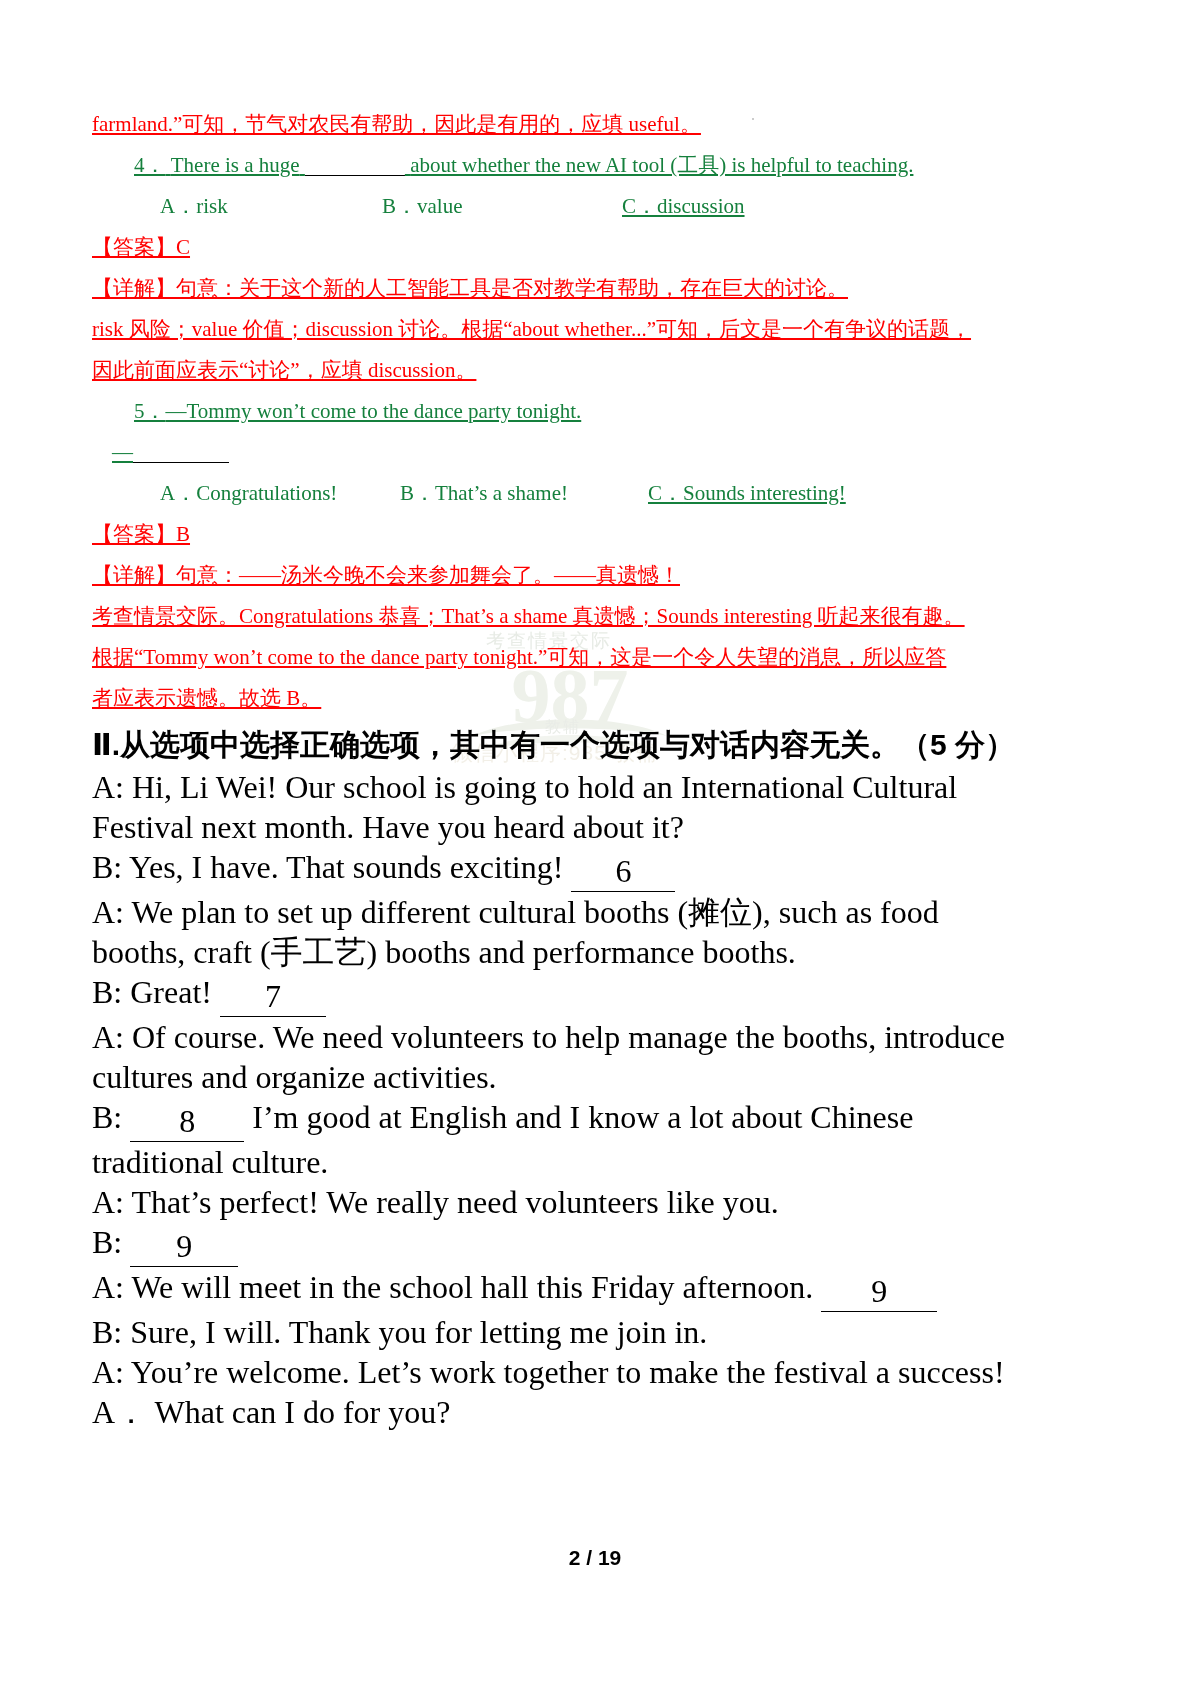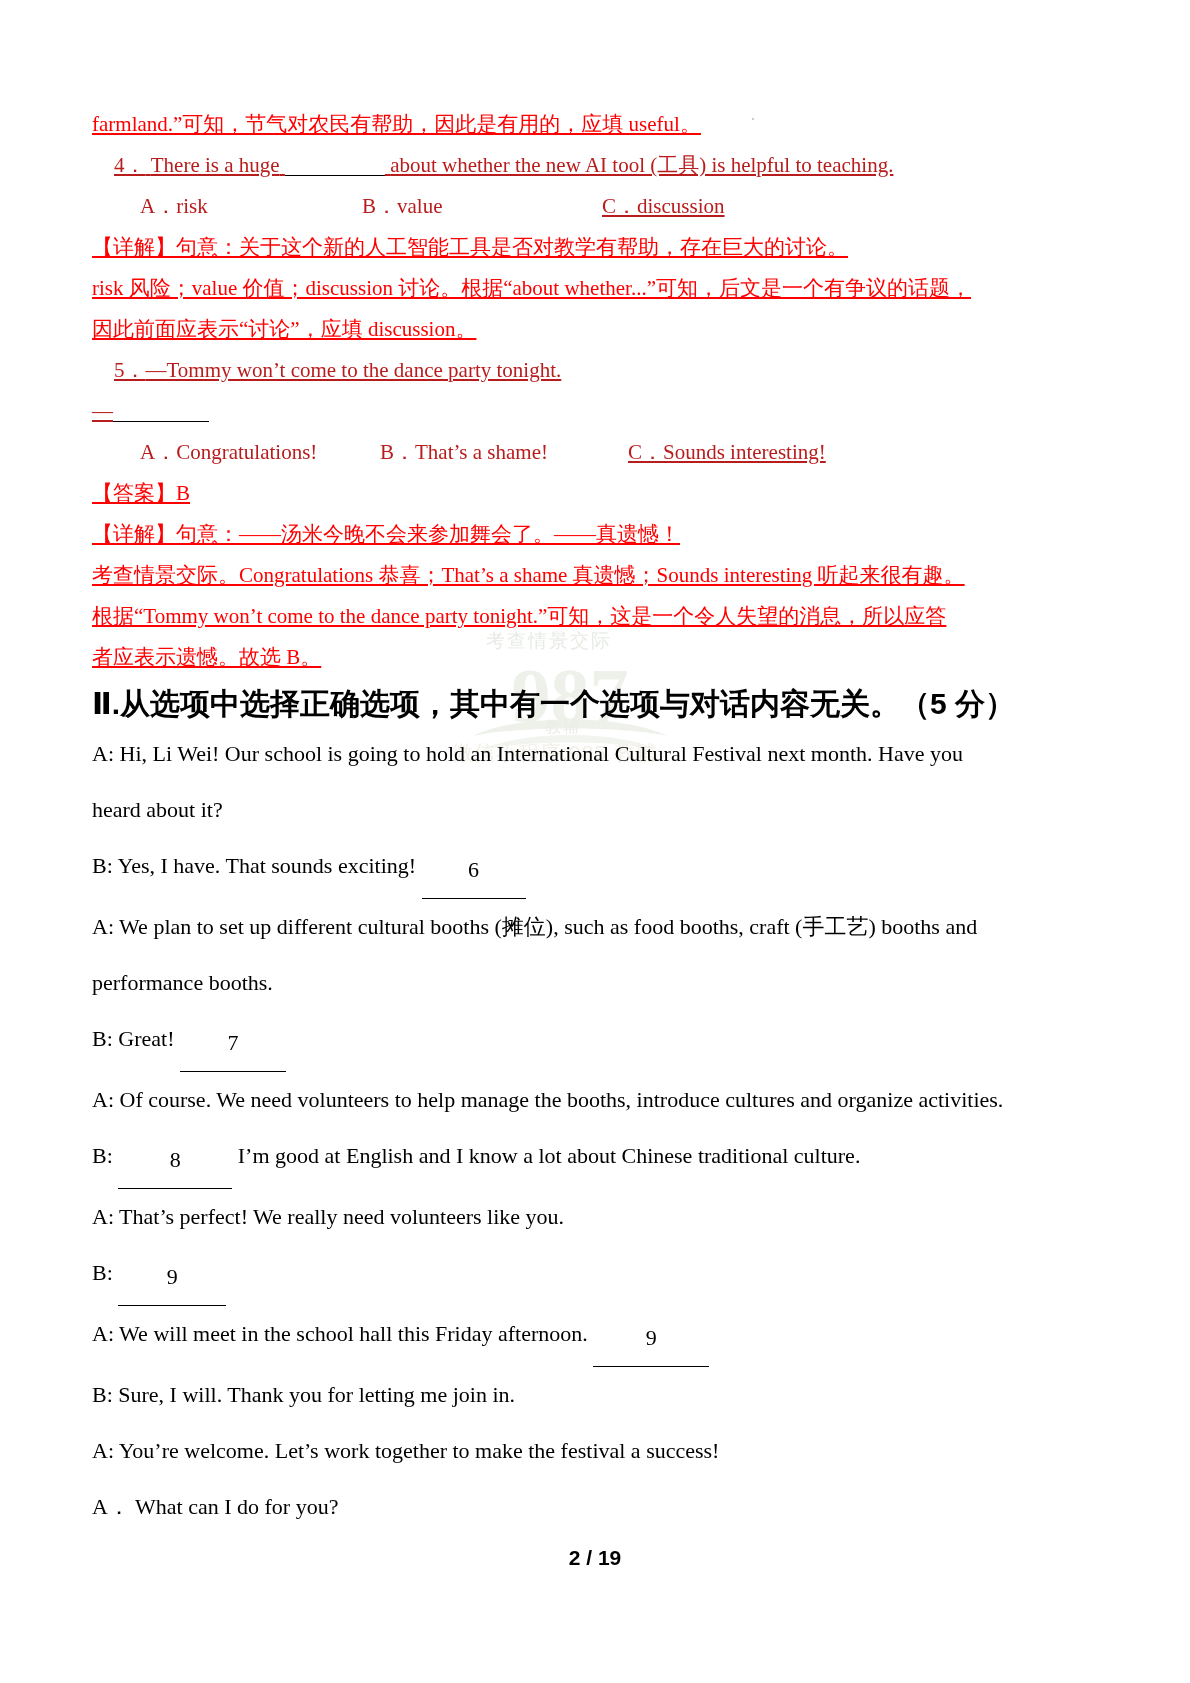--- a/index.html
+++ b/index.html
@@ -89,21 +89,21 @@
 
   .line {
     font-size: 21px;
     line-height: 41px;
     margin: 0 0 0 0;
     white-space: nowrap;
     text-decoration: underline;
   }
 
   .red { color: #ff0000; }
-  .blk { color: #b91c1c; }
+  .blk { color: #15803d; margin-left: 20px; }
 
   .indent-q { padding-left: 22px; }
   .indent-opt { padding-left: 48px; }
 
   .blank {
     display: inline-block;
     border-bottom: 1.6px solid #000;
     vertical-align: -4px;
   }
   .blank.b-long  { width: 100px; }
@@ -131,22 +131,22 @@
   .section-head {
     font-family: "Liberation Sans", "DejaVu Sans", sans-serif;
     font-weight: bold;
     font-size: 30px;
     line-height: 44px;
     color: #000;
     margin-top: 4px;
   }
 
   .dlg {
-    font-size: 22px;
-    line-height: 56px;
+    font-size: 32px;
+    line-height: 40px;
     max-width: 925px;
   }
 
   .footer {
     position: absolute;
     left: 0;
     top: 1546px;
     width: 1190px;
     text-align: center;
     font-family: "Liberation Sans", "DejaVu Sans", sans-serif;
@@ -180,20 +180,23 @@
     <div class="line blk indent-q">
       <span>4．</span><span>&nbsp;</span><span>There is a huge</span>
       <span class="blank b-long"></span>
       <span>about whether the new AI tool (工具) is helpful to teaching.</span>
     </div>
 
     <div class="line blk indent-opt opt-row">
       <span class="opt-a"><span>A．</span><span>risk</span></span><span class="opt-b"><span>B．</span><span>value</span></span><span><span>C．</span><span>discussion</span></span>
     </div>
 
+    <div class="line red">
+      <span>【答案】</span><span>C</span>
+    </div>
 
     <div class="line red">
       <span>【详解】</span><span>句意：关于这个新的人工智能工具是否对教学有帮助，存在巨大的讨论。</span>
     </div>
     <div class="line red">risk 风险；value 价值；discussion 讨论。根据“about whether...”可知，后文是一个有争议的话题，</div>
     <div class="line red">因此前面应表示“讨论”，应填 discussion。</div>
 
     <div class="line blk indent-q">
       <span>5．</span><span>—Tommy won’t come to the dance party tonight.</span>
     </div>

